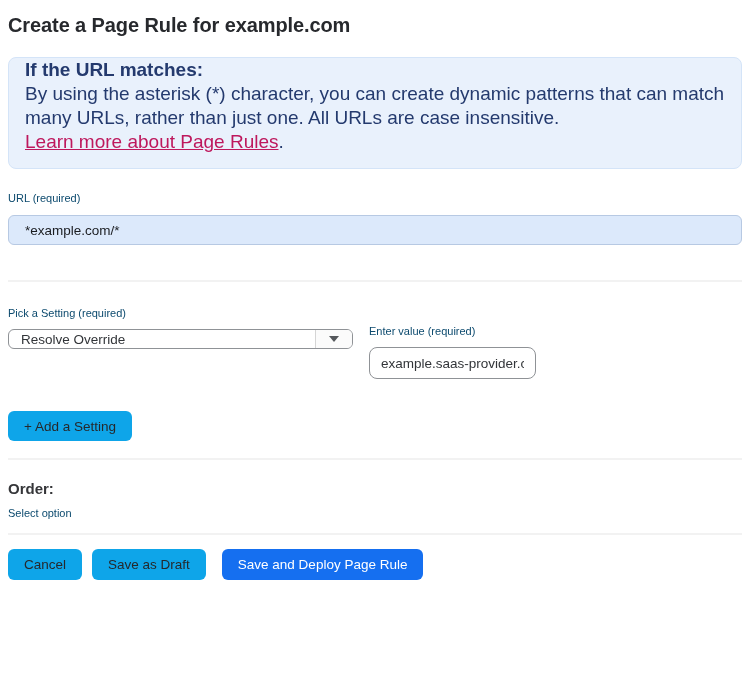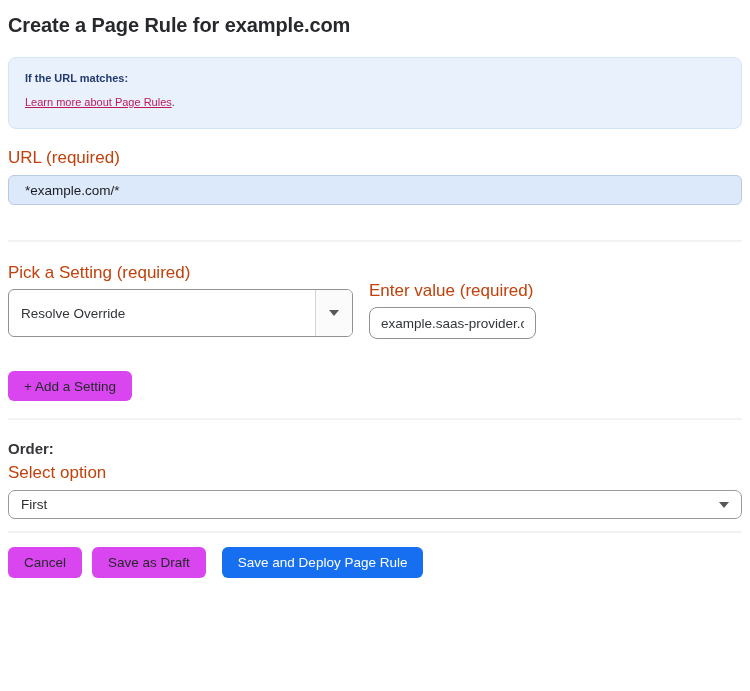--- a/index.html
+++ b/index.html
@@ -18,37 +18,37 @@
     color: #27292d;
     letter-spacing: -0.1px;
   }
 
   
   .info-box {
     margin-top: 20px;
     background: #e9f1fc;
     border: 1px solid #d4e4f8;
     border-radius: 8px;
-    padding: 8px 16px 14px 16px;
+    padding: 0 16px 14px 16px;
     color: #243a6e;
-    font-size: 11px;
+    font-size: 19px;
     line-height: 24px;
   }
   .info-box .info-heading { font-weight: 700; }
   .info-box a, .info-link {
     color: #be185d;
     text-decoration: underline;
     cursor: pointer;
   }
   .info-link-suffix { text-decoration: none; color: #243a6e; }
 
   
   .field-label {
-    font-size: 17px;
-    color: #c2410c;
+    font-size: 11px;
+    color: #0c4a6e;
     line-height: 16px;
   }
 
   
   .url-label { margin-top: 21px; }
   .url-input {
     margin-top: 9px;
     width: 100%;
     height: 30px;
     background: #dce9fb;
@@ -77,21 +77,21 @@
   }
   .settings-heading { margin-top: 20px; }
 
   
   .settings-row { display: flex; margin-top: 23px; }
   .setting-col { width: 345px; }
   .value-col { margin-left: 16px; margin-top: 18px; }
 
   .select-box {
     margin-top: 8px;
-    height: 48px;
+    height: 20px;
     border: 1px solid #8f9296;
     border-radius: 6px;
     background: #ffffff;
     display: flex;
     align-items: stretch;
     cursor: pointer;
     overflow: hidden;
   }
   .select-box .select-text {
     flex: 1;
@@ -138,21 +138,21 @@
     border-radius: 6px;
     height: 31px;
     padding: 0 16px;
     font-family: "Liberation Sans", sans-serif;
     font-size: 13.5px;
     cursor: pointer;
     display: inline-flex;
     align-items: center;
     justify-content: center;
   }
-  .btn-gray { background: #d946ef; color: #26282b; }
+  .btn-gray { background: #0ea5e9; color: #26282b; }
   .btn-blue { background: #156ff0; color: #ffffff; }
 
   .add-setting-btn { margin-top: 32px; height: 30px; }
 
   
   .order-heading { margin-top: 20px; }
   .order-label { margin-top: 8px; }
   .order-select {
     margin-top: 9px;
     width: 100%;
@@ -186,20 +186,21 @@
 </style>
 </head>
 <body>
 
 <div class="container">
 
   <h1 class="page-title">Create a Page Rule for example.com</h1>
 
   <div class="info-box">
     <div class="info-heading">If the URL matches:</div>
+    <div class="info-body">By using the asterisk (*) character, you can create dynamic patterns that can match many URLs, rather than just one. All URLs are case insensitive.</div>
     <div><a class="info-link">Learn more about Page Rules</a><span class="info-link-suffix">.</span></div>
   </div>
 
   <div class="field-label url-label">URL (required)</div>
   <input class="url-input" type="text" value="*example.com/*" style="">
 
   <hr class="divider divider-1">
 
 
   <div class="settings-row">
@@ -218,24 +219,20 @@
     </div>
   </div>
 
   <button class="btn btn-gray add-setting-btn">+ Add a Setting</button>
 
   <hr class="divider divider-2">
 
   <div class="section-heading order-heading">Order:</div>
 
   <div class="field-label order-label">Select option</div>
-  <div class="order-select">
-    <span class="select-text">First</span>
-    <span class="caret-down"></span>
-  </div>
 
 
   <hr class="divider divider-3">
 
   <div class="footer-buttons">
     <button class="btn btn-gray">Cancel</button>
     <button class="btn btn-gray">Save as Draft</button>
     <button class="btn btn-blue">Save and Deploy Page Rule</button>
   </div>
 

